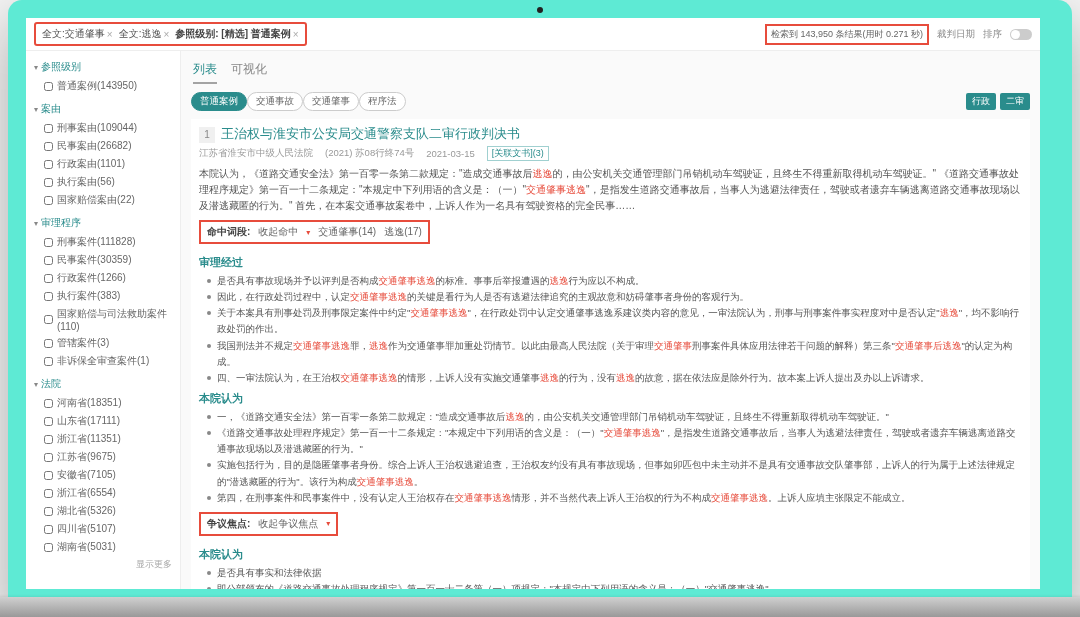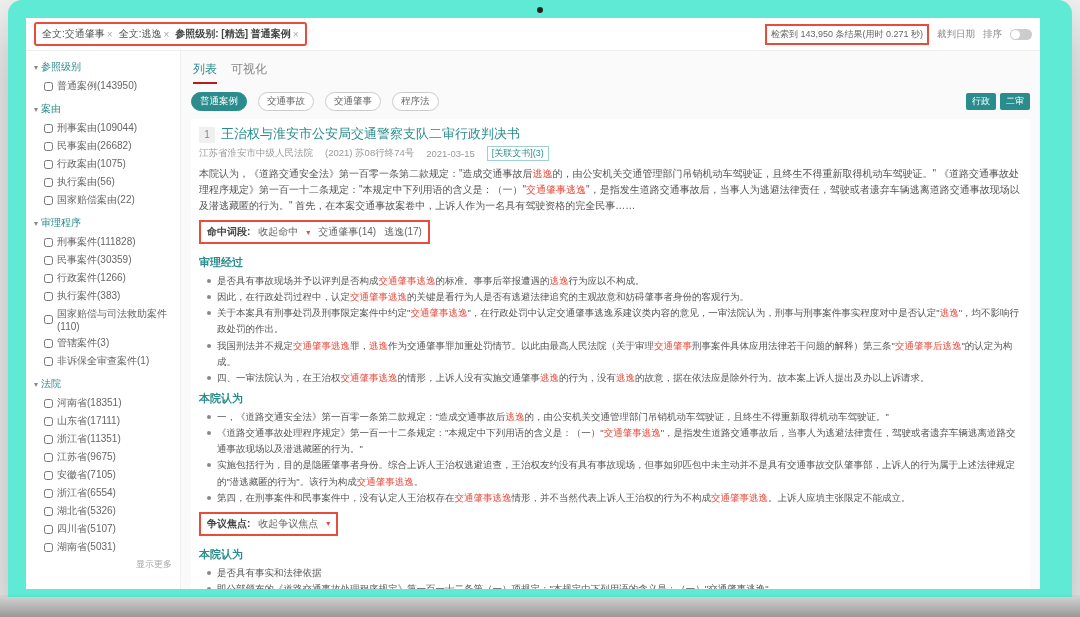--- a/index.html
+++ b/index.html
@@ -161,26 +161,26 @@
     .main::-webkit-scrollbar { width: 5px; }
     .main::-webkit-scrollbar-thumb { background: #bbb; }
 
     .tabs {
       display: flex;
       gap: 14px;
       padding: 4px 2px;
       font-size: 12px;
     }
     .tab { color: #888; cursor: pointer; padding-bottom: 4px; }
-    .tab.active { color: #2a8c8c; border-bottom: 2px solid #b91c1c; }
+    .tab.active { color: #2a8c8c; border-bottom: 2px solid #a3a3a3; }
 
     .chipbar {
       display: flex;
       align-items: center;
-      gap: 11px;
+      gap: 0;
       padding: 4px 0;
       position: relative;
     }
     .chip {
       padding: 2px 8px;
       border: 1px solid #ccc;
       border-radius: 10px;
       font-size: 9.5px;
       color: #666;
       background: #fff;
@@ -333,21 +333,21 @@
           <div class="sb-item">
               <input type="checkbox" style="">
               <span>刑事案由(109044)</span>
             </div>
           <div class="sb-item">
               <input type="checkbox" style="">
               <span>民事案由(26682)</span>
             </div>
           <div class="sb-item">
               <input type="checkbox" style="">
-              <span>行政案由(1075)</span>
+              <span>行政案由(1101)</span>
             </div>
           <div class="sb-item">
               <input type="checkbox" style="">
               <span>执行案由(56)</span>
             </div>
           <div class="sb-item">
               <input type="checkbox" style="">
               <span>国家赔偿案由(22)</span>
             </div>
         </div>

